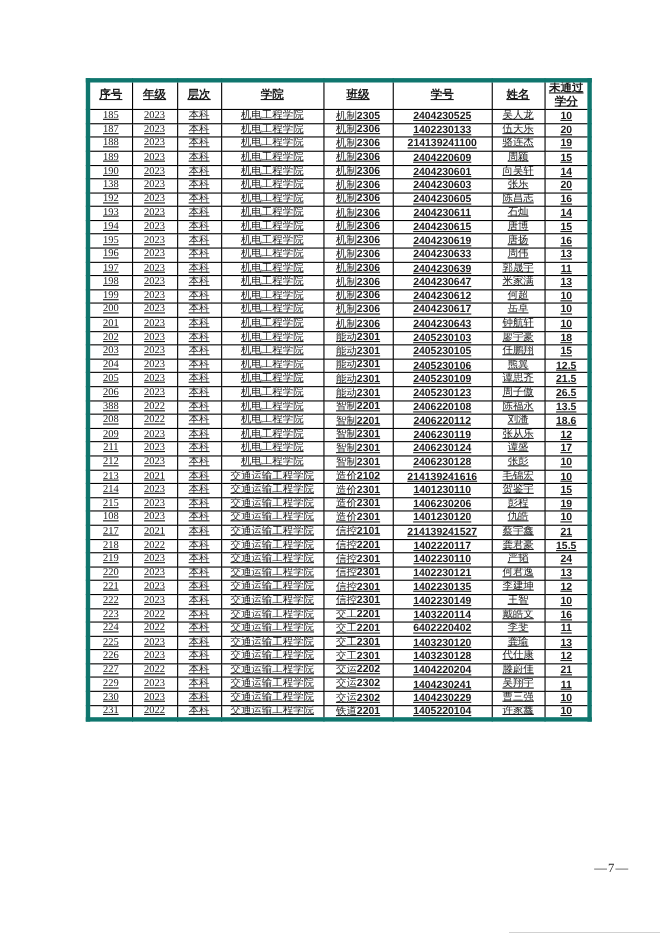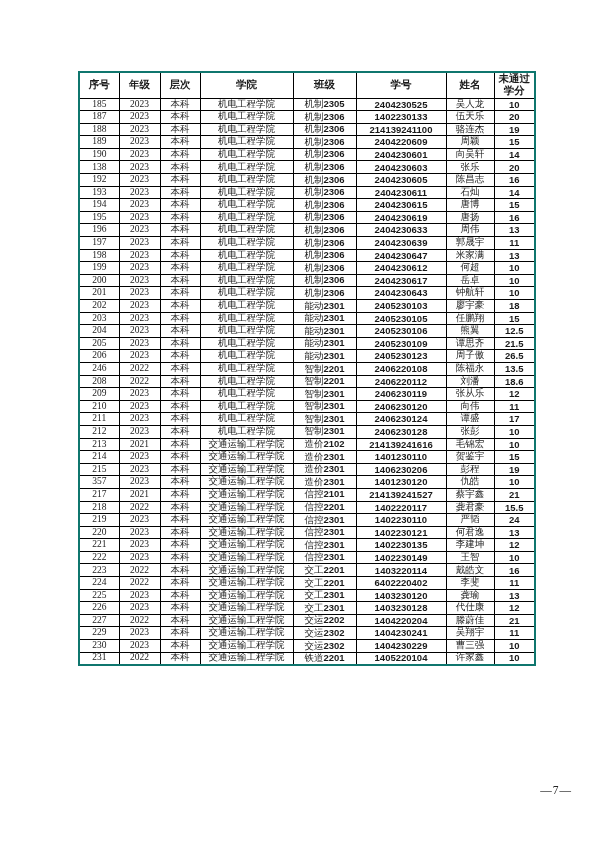--- a/index.html
+++ b/index.html
@@ -12,21 +12,22 @@
     font-family:"Liberation Serif", serif;
     color:#1a1a1a;
     overflow:hidden;
   }
   table.doc {
     position:absolute;
     left:78px; top:71px;
     width:456px;
     border-collapse:collapse;
     table-layout:fixed;
-    border:2px solid #0f766e;
+    border:4px solid #0f766e;
+    text-decoration:underline;
   }
   th, td {
     border:1px solid #000;
     text-align:center;
     vertical-align:middle;
     overflow:hidden;
     padding:0 1px;
   }
   thead th {
     height:26px;
@@ -288,21 +289,21 @@
           <td class="c0">206</td>
           <td class="c1">2023</td>
           <td class="c2">本科</td>
           <td class="c3">机电工程学院</td>
           <td class="c4">能动<span class="num">2301</span></td>
           <td class="c5">2405230123</td>
           <td class="c6">周子傲</td>
           <td class="c7">26.5</td>
         </tr>
         <tr>
-          <td class="c0">246</td>
+          <td class="c0">388</td>
           <td class="c1">2022</td>
           <td class="c2">本科</td>
           <td class="c3">机电工程学院</td>
           <td class="c4">智制<span class="num">2201</span></td>
           <td class="c5">2406220108</td>
           <td class="c6">陈福永</td>
           <td class="c7">13.5</td>
         </tr>
         <tr>
           <td class="c0">208</td>
@@ -318,30 +319,20 @@
           <td class="c0">209</td>
           <td class="c1">2023</td>
           <td class="c2">本科</td>
           <td class="c3">机电工程学院</td>
           <td class="c4">智制<span class="num">2301</span></td>
           <td class="c5">2406230119</td>
           <td class="c6">张从乐</td>
           <td class="c7">12</td>
         </tr>
         <tr>
-          <td class="c0">210</td>
-          <td class="c1">2023</td>
-          <td class="c2">本科</td>
-          <td class="c3">机电工程学院</td>
-          <td class="c4">智制<span class="num">2301</span></td>
-          <td class="c5">2406230120</td>
-          <td class="c6">向伟</td>
-          <td class="c7">11</td>
-        </tr>
-        <tr>
           <td class="c0">211</td>
           <td class="c1">2023</td>
           <td class="c2">本科</td>
           <td class="c3">机电工程学院</td>
           <td class="c4">智制<span class="num">2301</span></td>
           <td class="c5">2406230124</td>
           <td class="c6">谭盛</td>
           <td class="c7">17</td>
         </tr>
         <tr>
@@ -378,21 +369,21 @@
           <td class="c0">215</td>
           <td class="c1">2023</td>
           <td class="c2">本科</td>
           <td class="c3">交通运输工程学院</td>
           <td class="c4">造价<span class="num">2301</span></td>
           <td class="c5">1406230206</td>
           <td class="c6">彭程</td>
           <td class="c7">19</td>
         </tr>
         <tr>
-          <td class="c0">357</td>
+          <td class="c0">108</td>
           <td class="c1">2023</td>
           <td class="c2">本科</td>
           <td class="c3">交通运输工程学院</td>
           <td class="c4">造价<span class="num">2301</span></td>
           <td class="c5">1401230120</td>
           <td class="c6">仇皓</td>
           <td class="c7">10</td>
         </tr>
         <tr>
           <td class="c0">217</td>

